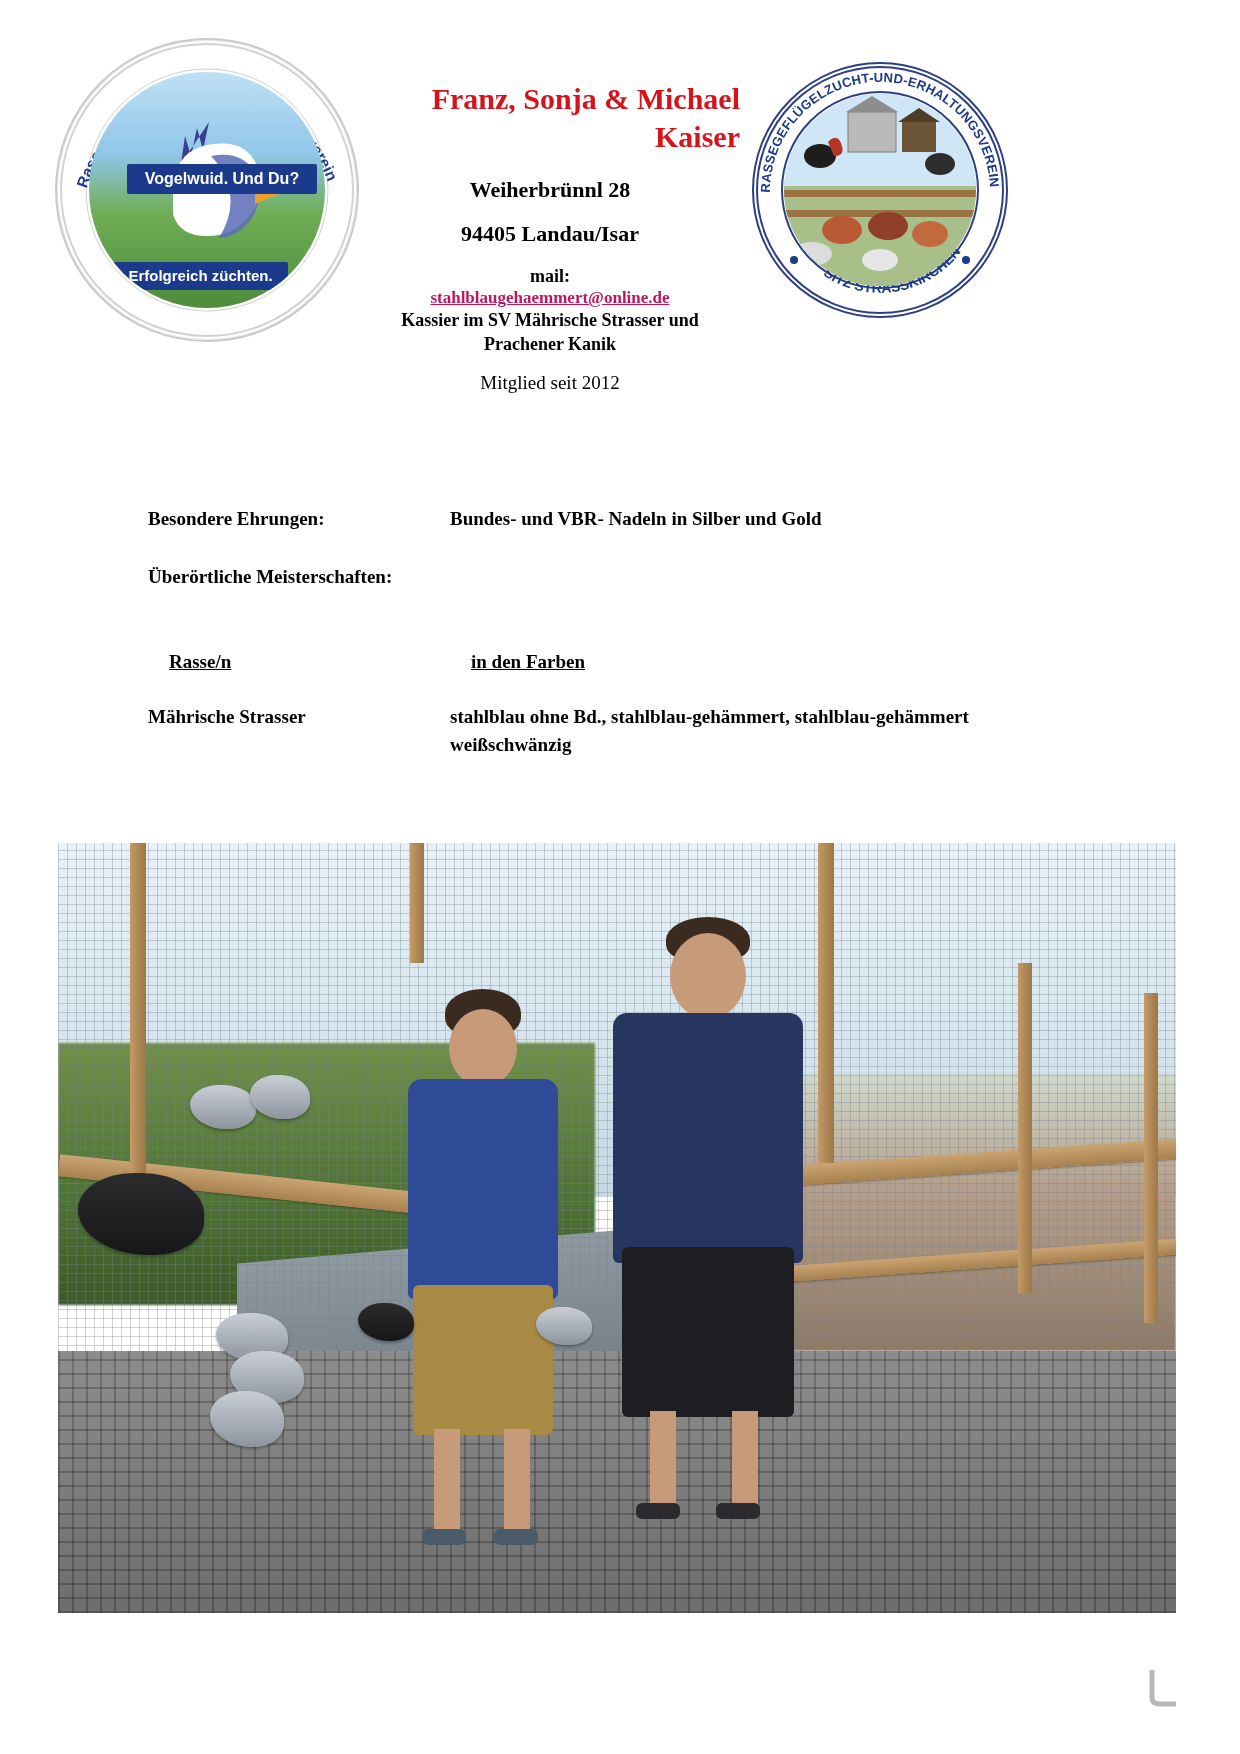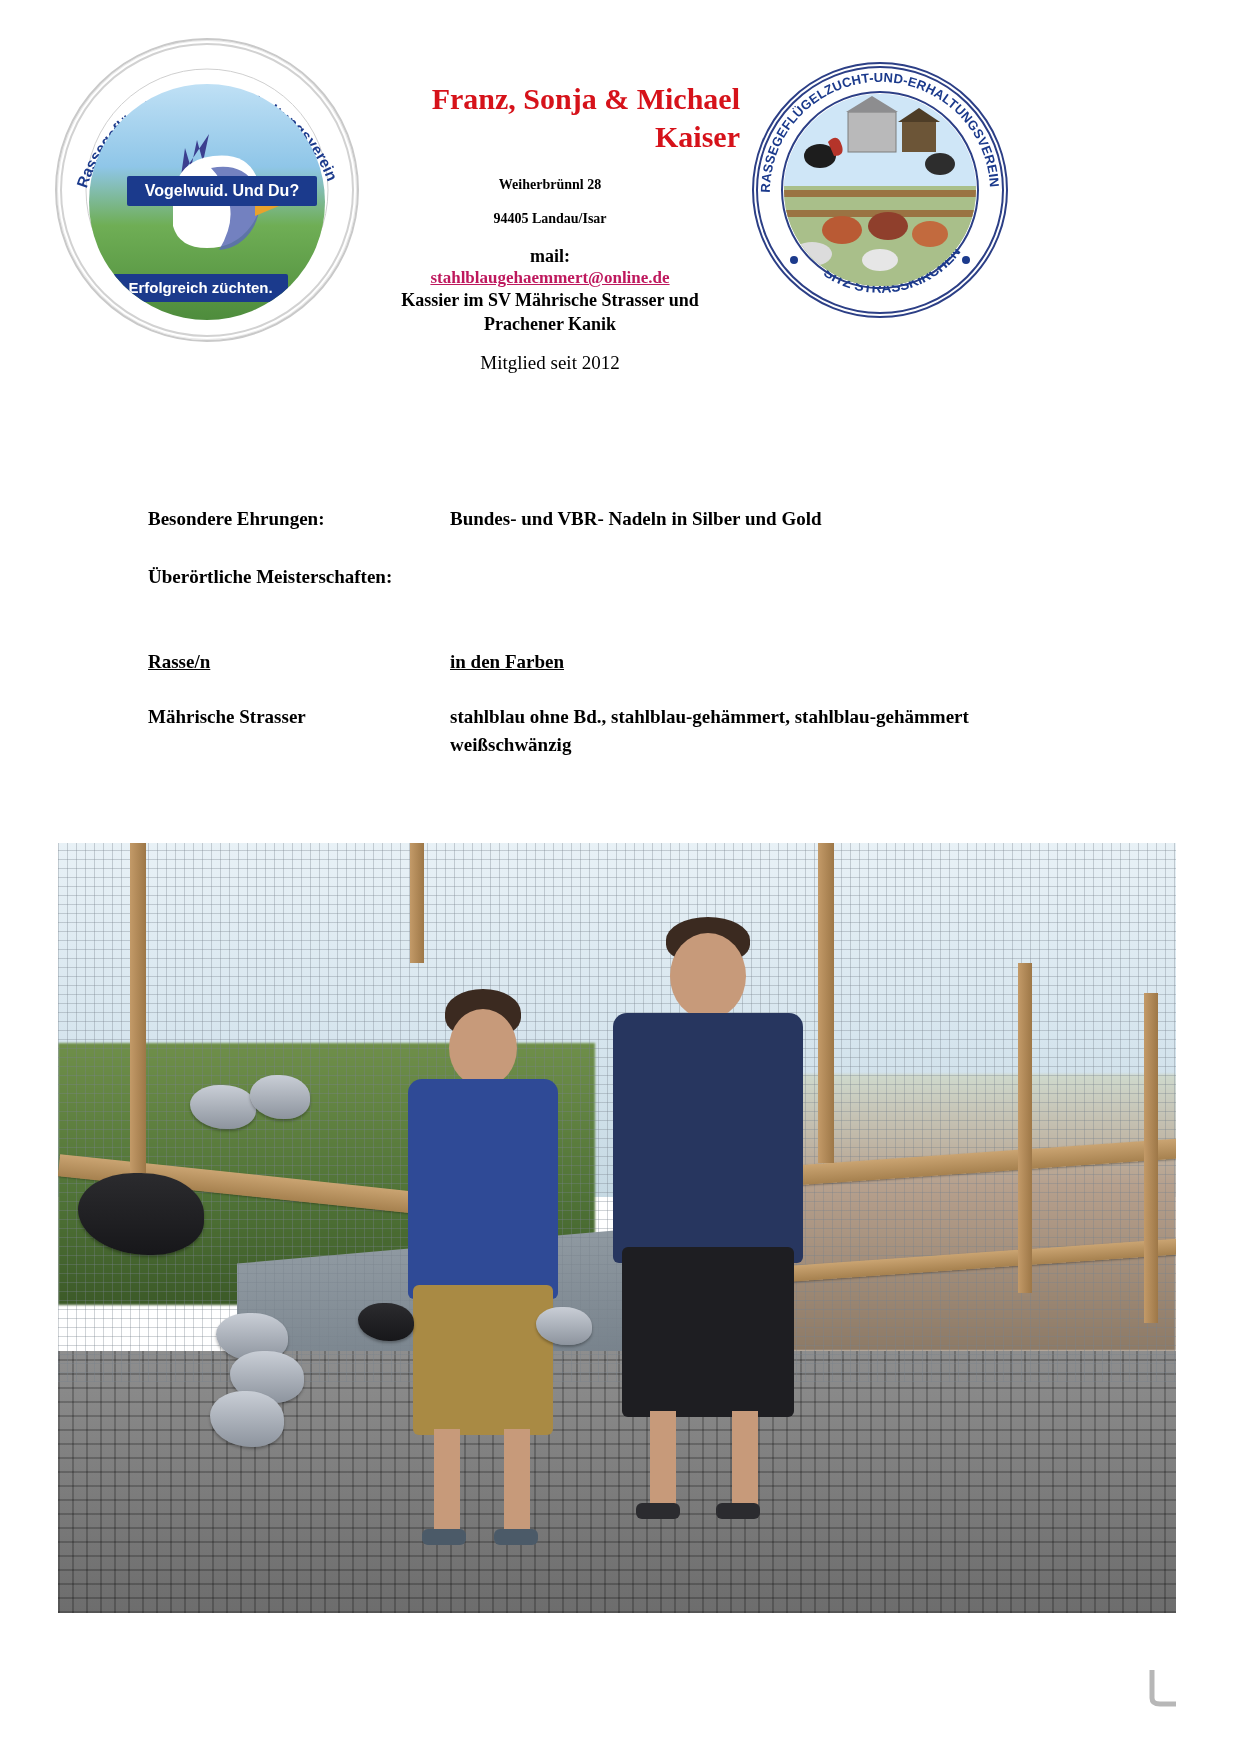--- a/index.html
+++ b/index.html
@@ -36,21 +36,21 @@
     overflow: hidden;
   }
   .logo-left .ring-text {
     position: absolute;
     inset: 0;
     pointer-events: none;
   }
   .logo-left .inner-photo {
     position: absolute;
     left: 32px;
-    top: 44px;
+    top: 32px;
     width: 236px;
     height: 236px;
     border-radius: 50%;
     overflow: hidden;
     background: linear-gradient(#bfe0f5 0%, #8fc6e8 35%, #6fae55 60%, #4e8c3c 100%);
   }
   .logo-left .pigeon-head {
     position: absolute;
     left: 62px;
     top: 40px;
@@ -118,21 +118,21 @@
   }
   .addr .title {
     color: #d6121a;
     font-size: 30px;
     font-weight: bold;
     line-height: 1.28;
     margin-bottom: 20px;
     text-align: right;
   }
   .addr .line {
-    font-size: 14px;
+    font-size: 22px;
     font-weight: bold;
     margin-bottom: 18px;
   }
   .addr .phone {
     font-size: 19px;
     font-weight: bold;
     margin-bottom: 0;
   }
   .addr .mail-label {
     font-size: 18px;
@@ -166,21 +166,21 @@
     width: 1240px;
   }
   .row {
     position: absolute;
     font-size: 19px;
     font-weight: bold;
     line-height: 1.45;
   }
   .col-label { left: 148px; }
   .col-value { left: 450px; }
-  .u { text-decoration: underline; }
+  .u { text-decoration: underline; margin-left: 21px; }
 
   
   .photo {
     position: absolute;
     left: 58px;
     top: 843px;
     width: 1118px;
     height: 770px;
     overflow: hidden;
     border: 0;

